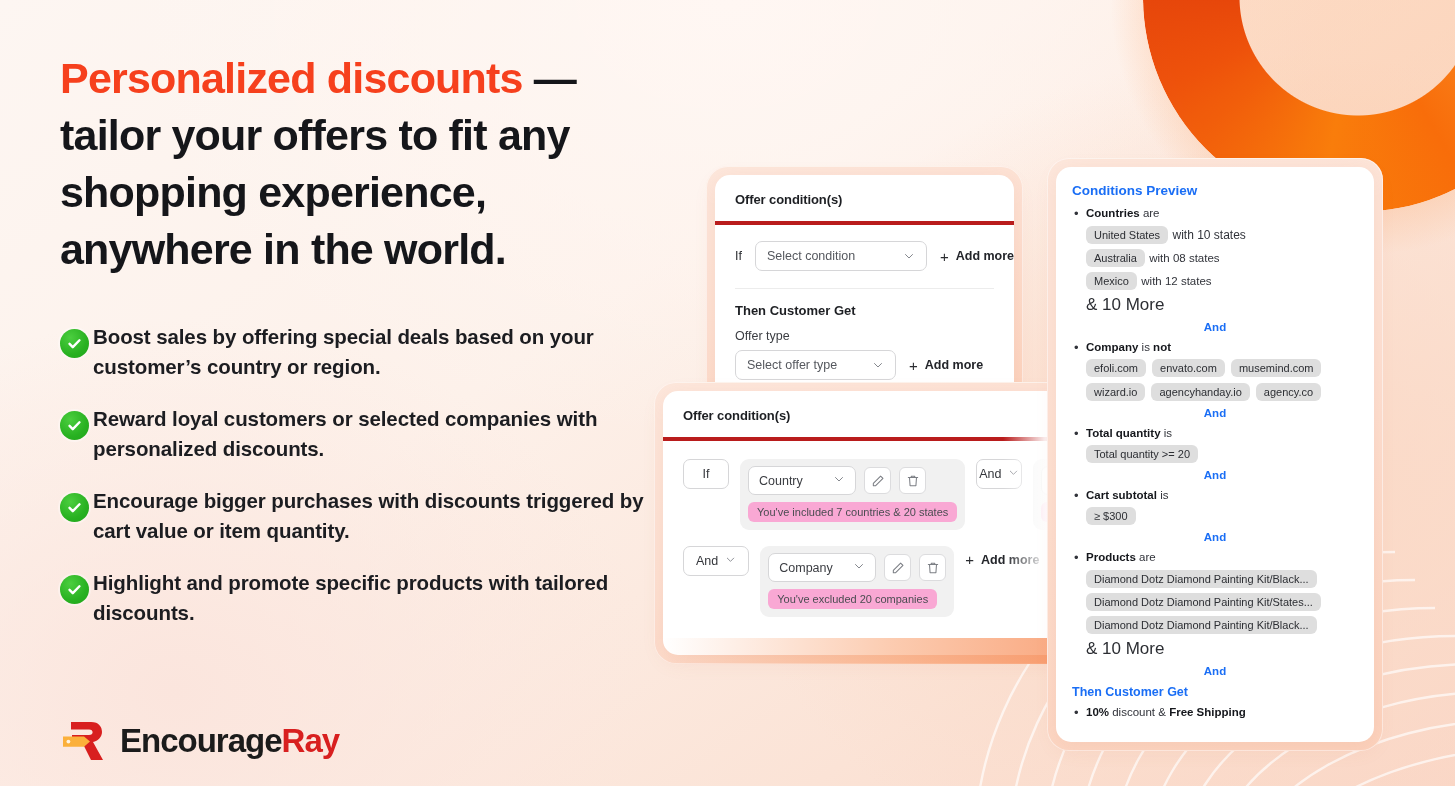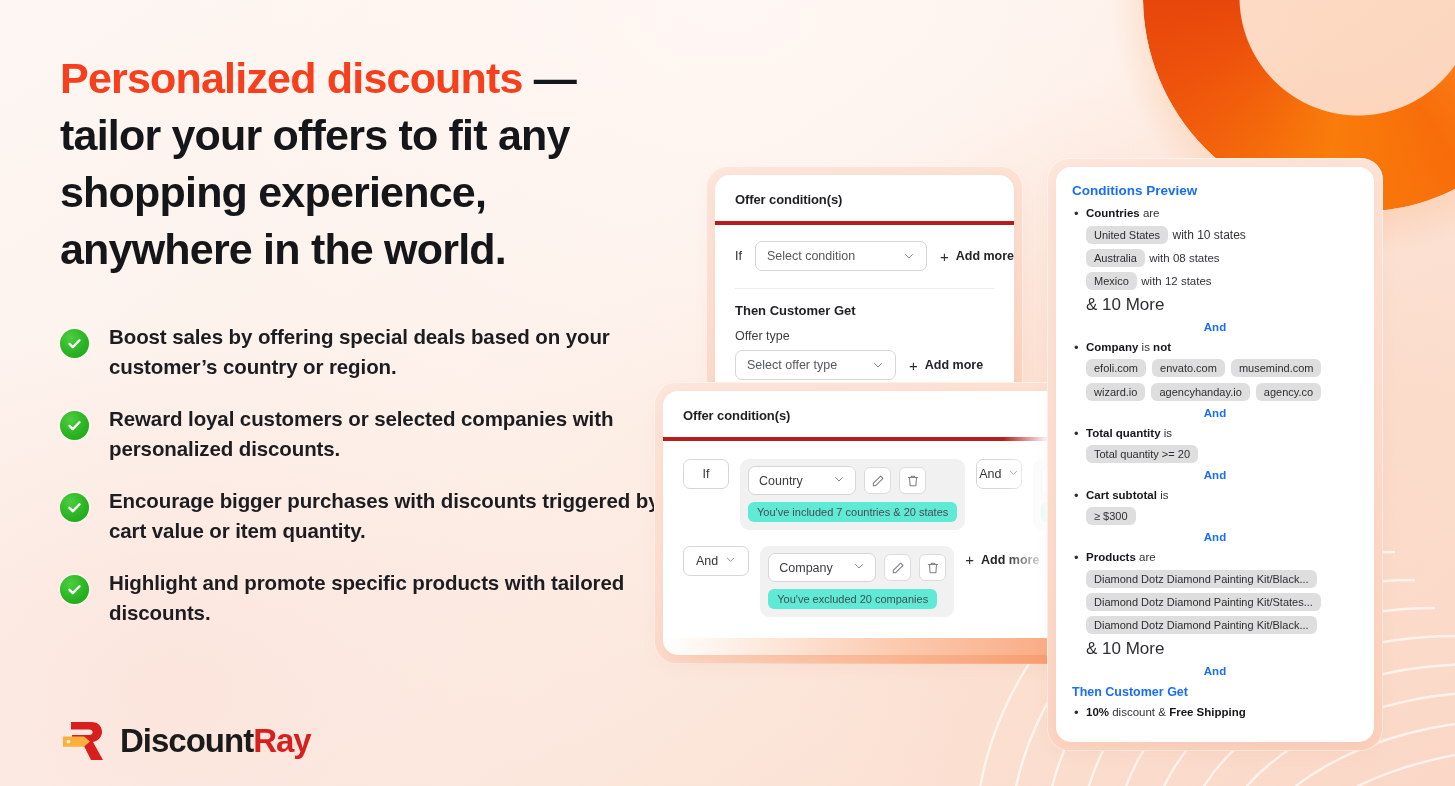--- a/index.html
+++ b/index.html
@@ -50,21 +50,21 @@
   .headline {
     font-size: 43px;
     line-height: 57px;
     font-weight: 700;
     letter-spacing: -0.8px;
     color: #15161a;
   }
   .headline .hl { color: #f6401d; }
 
   #bullets { position: absolute; left: 60px; top: 322px; width: 600px; }
-  .bullet { display: flex; align-items: flex-start; gap: 20px; margin-bottom: 22px; }
+  .bullet { display: flex; align-items: flex-start; gap: 4px; margin-bottom: 22px; }
   .check {
     flex: 0 0 auto; width: 29px; height: 29px; margin-top: 7px;
     border-radius: 50%;
     background: radial-gradient(circle at 36% 30%, #4bce3f 0%, #28b121 60%, #1ea519 100%);
     display: flex; align-items: center; justify-content: center;
     box-shadow: 0 0 0 2px rgba(255,255,255,.35);
   }
   .check svg { width: 17px; height: 17px; display: block; }
   .bullet-text {
     font-size: 20.5px;
@@ -156,21 +156,21 @@
     width: 108px; height: 29px; padding: 0 10px;
     border: 1px solid #d6d6d8; border-radius: 7px; background: #fff;
     font-size: 12.5px; color: #3b3d42;
   }
   .icon-btn {
     width: 27px; height: 27px; border: 1px solid #dcdcde; border-radius: 6px;
     background: #fff; display: flex; align-items: center; justify-content: center;
   }
   .icon-btn svg { width: 14px; height: 14px; }
   .hint {
-    background: #5eead4; border-radius: 6px; padding: 4px 9px;
+    background: #f9a8d4; border-radius: 6px; padding: 4px 9px;
     font-size: 11px; color: #4a4c51; align-self: flex-start; white-space: nowrap;
   }
 
   
   #preview { left: 1047px; top: 158px; width: 336px; }
   #preview .card { padding: 16px 16px 18px 16px; }
   .pv-title { font-size: 13.5px; font-weight: 700; color: #1a6ef5; margin-bottom: 9px; }
   .pv-group { margin-bottom: 2px; }
   .pv-li {
     position: relative; padding-left: 14px;
@@ -250,21 +250,21 @@
     <span class="bullet-text">Highlight and promote specific products with tailored discounts.</span>
   </div>
 </div>
 
 <div id="logo">
   <svg id="logo-mark" viewBox="0 0 50 50">
     <path d="M13 6 H33 C41 6 44 11 44 16 C44 21 40 25 35 26 L45 44 H33 L25 28 L14 28 V19 L31 19 C33.5 19 34.6 17.8 34.6 16.3 C34.6 14.8 33.5 13.6 31 13.6 L13 13.6 Z" fill="#d81f1f"></path>
     <path d="M5 20.5 H26 L32 25.6 L26 30.7 H5 Z" fill="#fbb03b"></path>
     <circle cx="10.4" cy="25.6" r="1.9" fill="#fff" opacity=".85"></circle>
   </svg>
-  <span id="logo-text"><span>Discount</span><span class="ray">Ray</span></span>
+  <span id="logo-text"><span>Encourage</span><span class="ray">Ray</span></span>
 </div>
 
 <div class="frame" id="card1">
   <div class="card">
     <div class="card-head">Offer condition(s)</div>
     <div class="card-body">
       <div class="row">
         <span class="if-label">If</span>
         <div class="select" style="width:172px">
           <span>Select condition</span>

